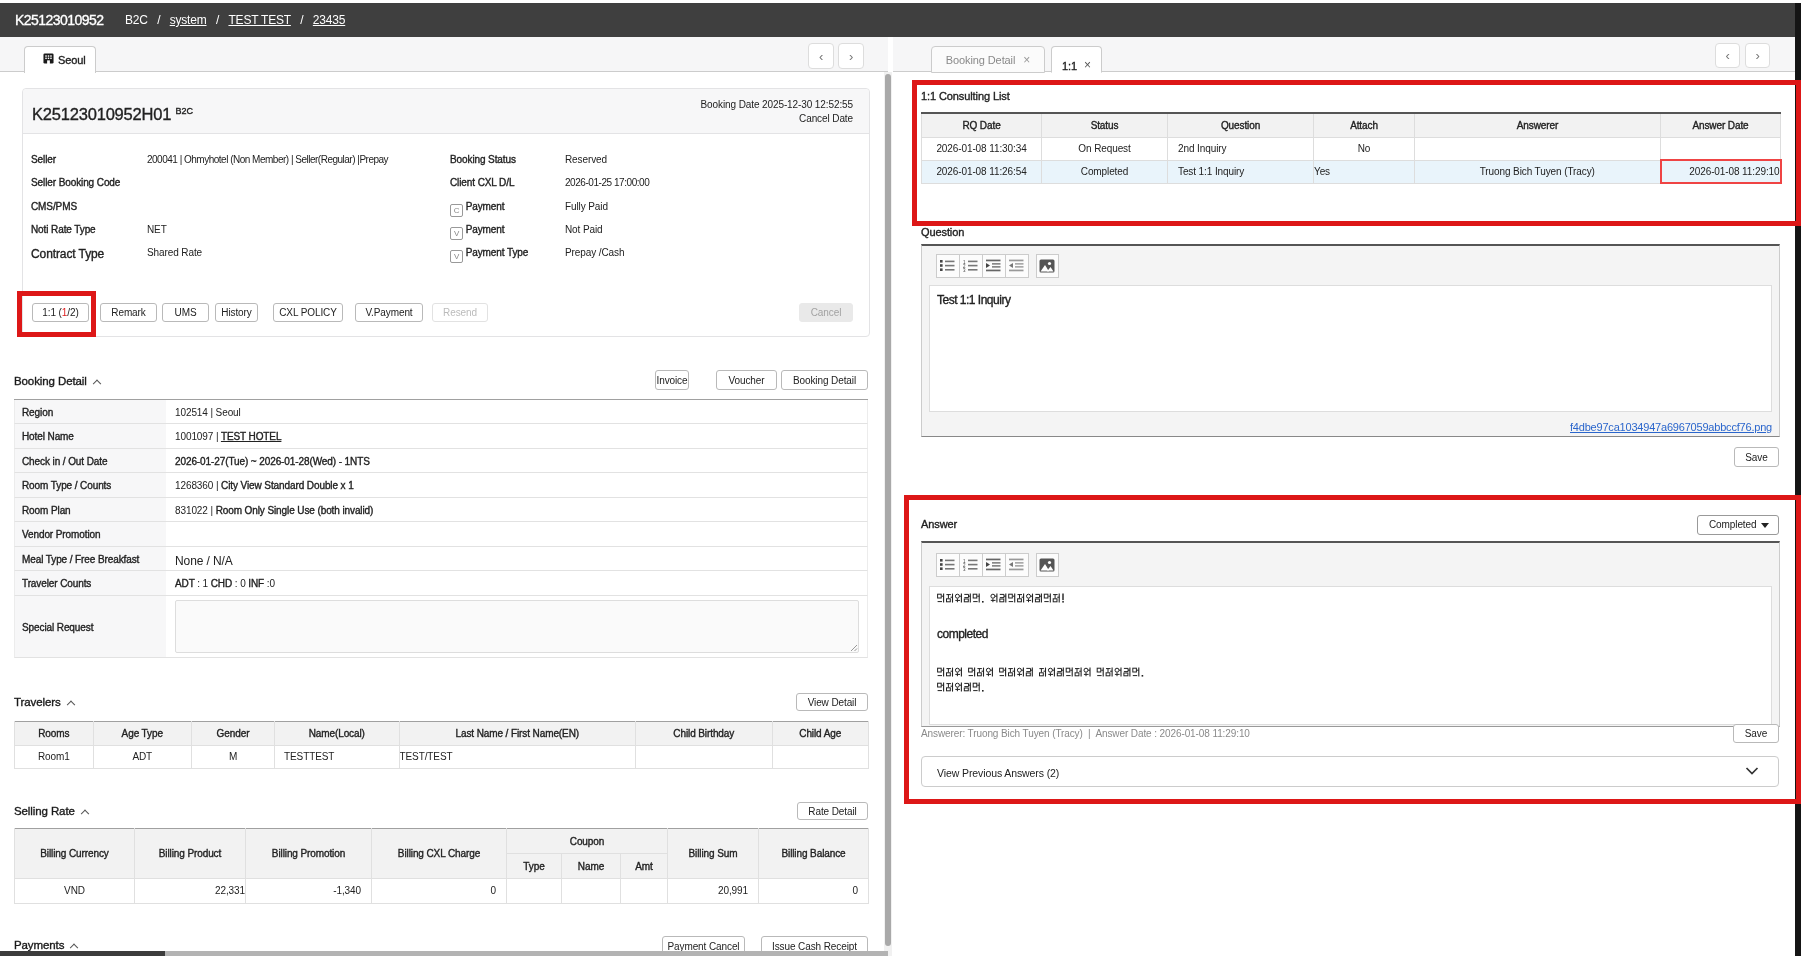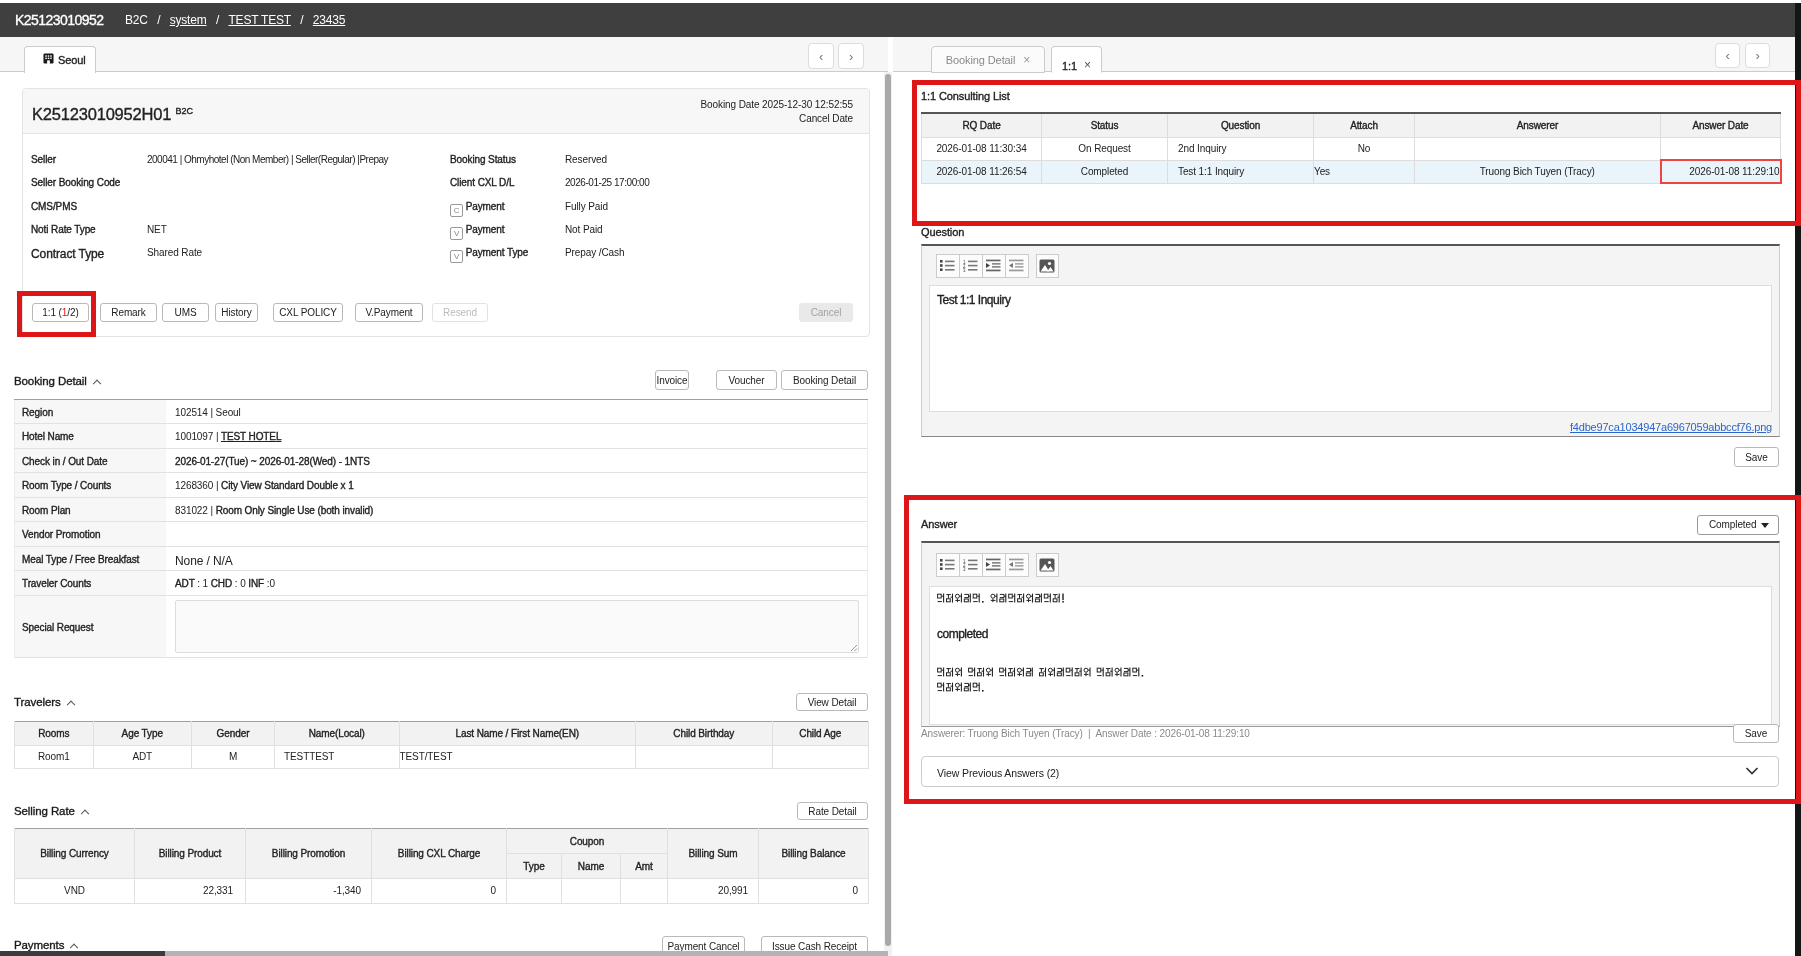--- a/index.html
+++ b/index.html
@@ -187,21 +187,21 @@
             <th rowspan="2" style="border:1px solid #e0e0e0;border-top:none">Billing Sum</th>
             <th rowspan="2" style="border:1px solid #e0e0e0;border-top:none">Billing Balance</th>
           </tr>
           <tr style="height:25px;background:#f2f2f2">
             <th style="border:1px solid #e0e0e0">Type</th>
             <th style="border:1px solid #e0e0e0">Name</th>
             <th style="border:1px solid #e0e0e0">Amt</th>
           </tr>
           <tr style="height:24.5px">
             <td style="border:1px solid #e0e0e0;text-align:center">VND</td>
-            <td style="border:1px solid #e0e0e0;text-align:right;padding-right:12px">22,331</td>
+            <td style="border:1px solid #e0e0e0;text-align:right;padding-right:0">22,331</td>
             <td style="border:1px solid #e0e0e0;text-align:right;padding-right:10px">-1,340</td>
             <td style="border:1px solid #e0e0e0;text-align:right;padding-right:10px">0</td>
             <td style="border:1px solid #e0e0e0;text-align:right;padding-right:10px"></td>
             <td style="border:1px solid #e0e0e0;text-align:right;padding-right:10px"></td>
             <td style="border:1px solid #e0e0e0;text-align:right;padding-right:10px"></td>
             <td style="border:1px solid #e0e0e0;text-align:right;padding-right:10px">20,991</td>
             <td style="border:1px solid #e0e0e0;text-align:right;padding-right:10px">0</td>
           </tr>
         </tbody>
       </table>

